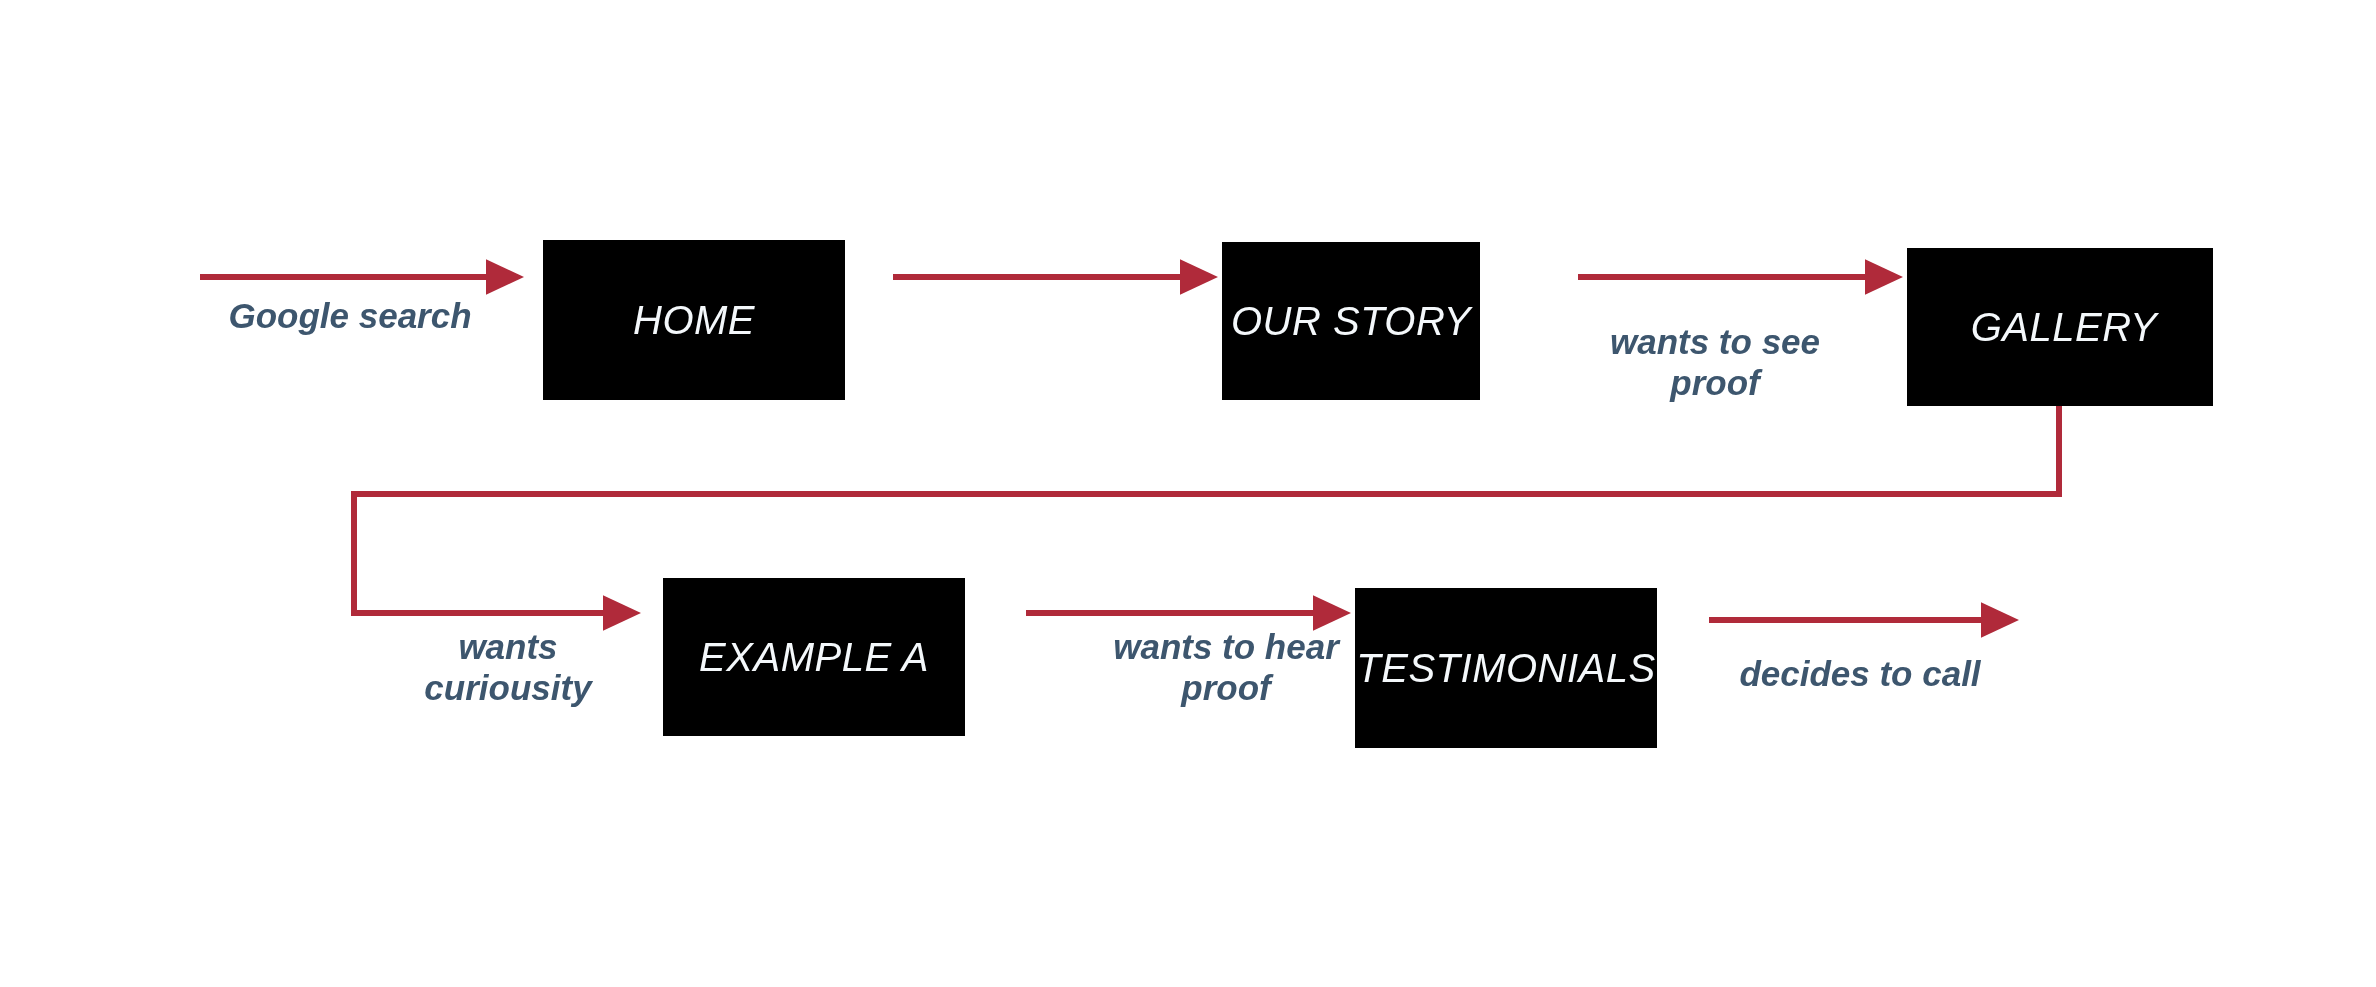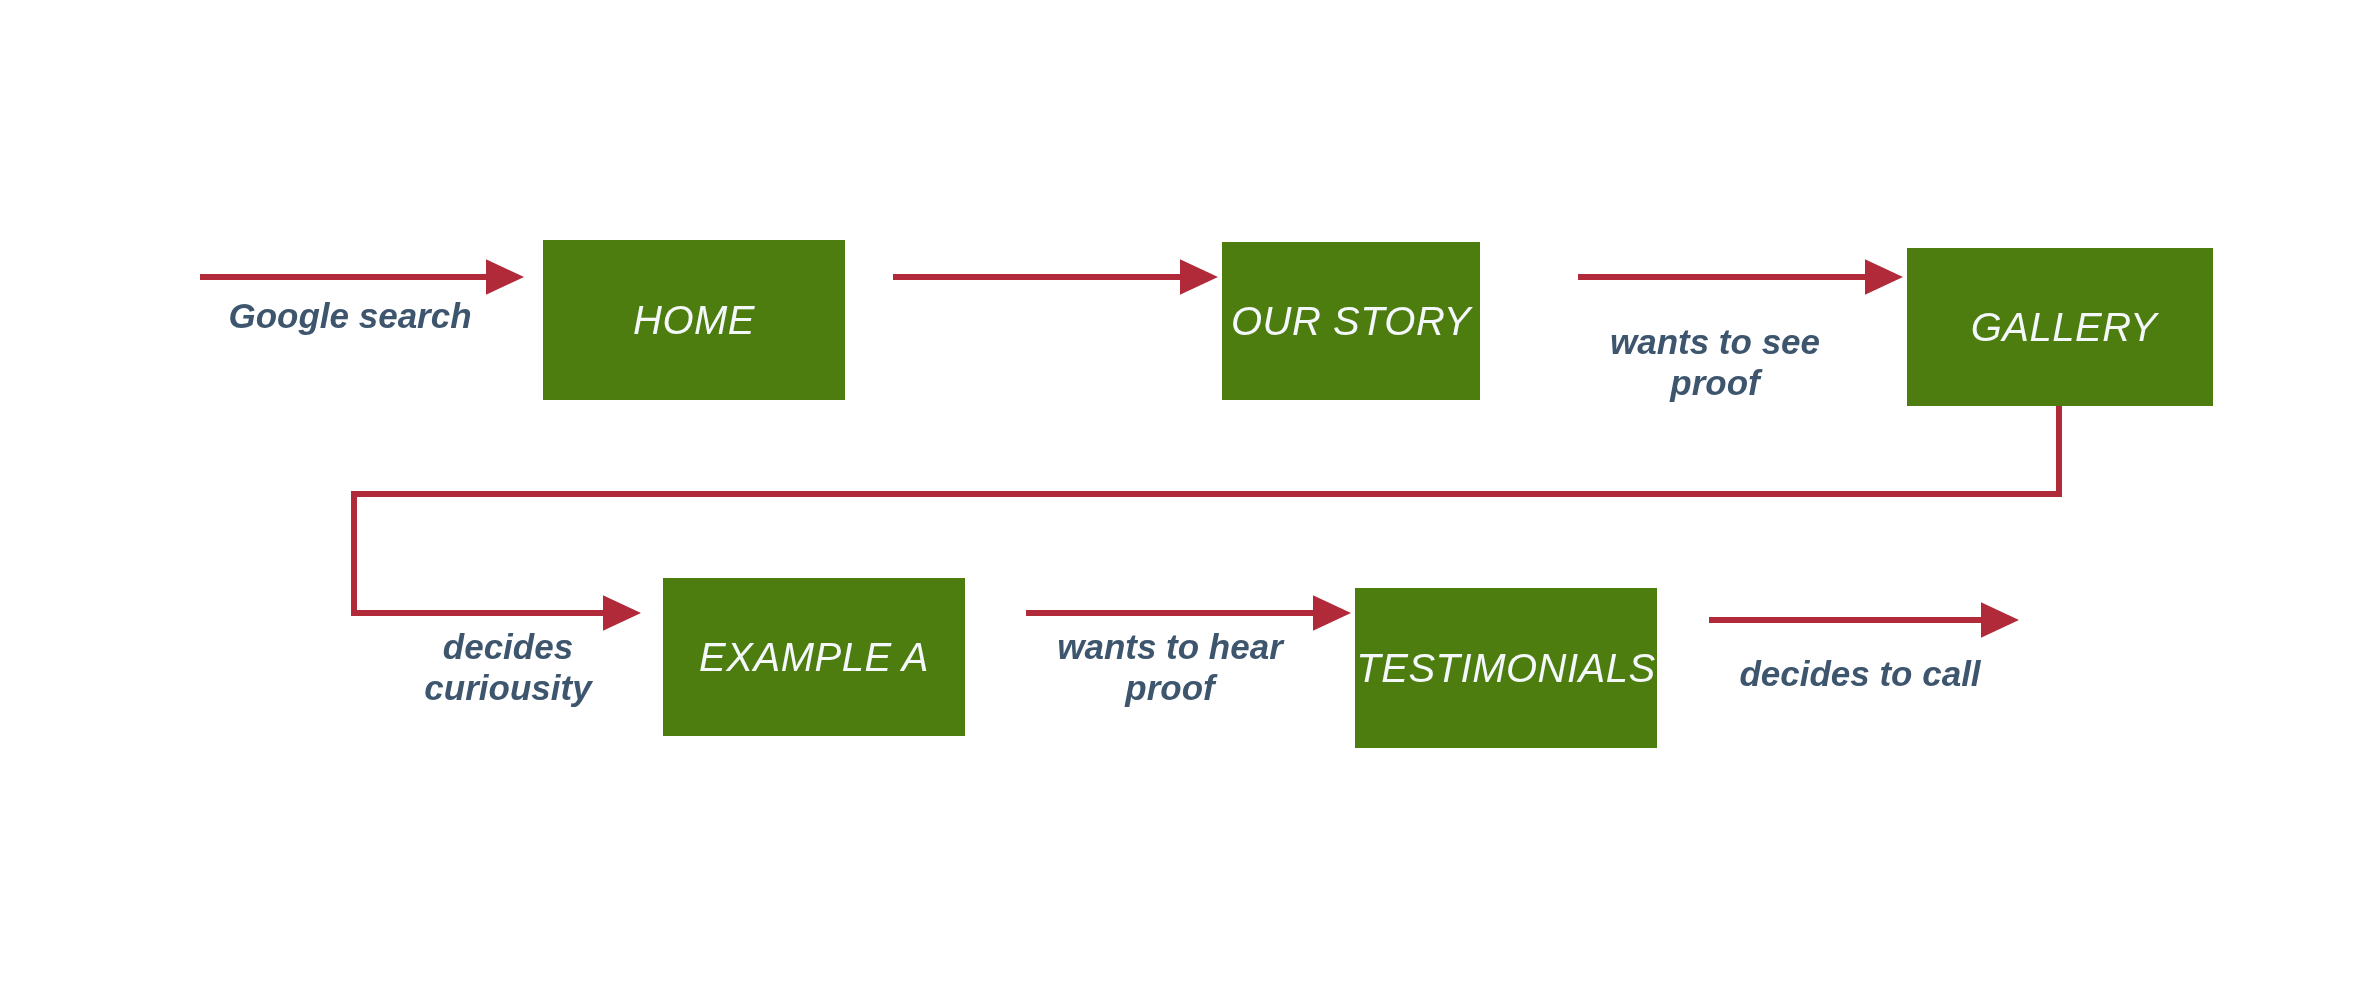--- a/index.html
+++ b/index.html
@@ -23,21 +23,21 @@
     left: 0;
     top: 0;
     width: 2376px;
     height: 987px;
   }
   .node-box {
     position: absolute;
     display: flex;
     align-items: center;
     justify-content: center;
-    background: #4d7c0f;
+    background: #000000;
     color: #f4f8fb;
     font-family: "Liberation Sans", sans-serif;
     font-style: italic;
     font-weight: 400;
     letter-spacing: 0.5px;
     white-space: nowrap;
     box-sizing: border-box;
   }
   .node-label {
     font-size: 40px;
@@ -61,21 +61,21 @@
   #node-our-story   { left: 1222px; top: 242px; width: 258px; height: 158px; }
   #node-gallery     { left: 1907px; top: 248px; width: 306px; height: 158px; padding-left: 8px; }
   #node-example-a   { left: 663px;  top: 578px; width: 302px; height: 158px; }
   #node-testimonials{ left: 1355px; top: 588px; width: 302px; height: 160px; }
 
   
   #label-google-search    { left: 180px;  top: 295px;  width: 340px; }
   #label-wants-learn-more { left: 860px;  top: 293px;  width: 340px; }
   #label-wants-see-proof  { left: 1545px; top: 293px;  width: 340px; margin-top: 28px; }
   #label-deeper-curiousity{ left: 358px;  top: 626px;  width: 300px; }
-  #label-wants-hear-proof { left: 1000px; top: 626px;  width: 340px; }
+  #label-wants-hear-proof { left: 1056px; top: 626px;  width: 340px; }
   #label-decides-to-call  { left: 1690px; top: 653px;  width: 340px; }
 </style>
 </head>
 <body>
 
 <div id="canvas">
 
   <svg id="flow-svg" viewBox="0 0 2376 987" xmlns="http://www.w3.org/2000/svg">
     <defs>
       <marker id="arrowhead" markerWidth="7" markerHeight="7" refX="0.4" refY="3" orient="auto" markerUnits="strokeWidth">
@@ -127,21 +127,21 @@
   <div class="node-box" id="node-testimonials">
     <span class="node-label">TESTIMONIALS</span>
   </div>
 
   <div class="edge-label" id="label-google-search">Google search</div>
 
 
   <div class="edge-label" id="label-wants-see-proof">wants to see
 proof</div>
 
-  <div class="edge-label" id="label-deeper-curiousity">decides
+  <div class="edge-label" id="label-deeper-curiousity">wants
 curiousity</div>
 
   <div class="edge-label" id="label-wants-hear-proof">wants to hear
 proof</div>
 
   <div class="edge-label" id="label-decides-to-call">decides to call</div>
 
 </div>
 
 </body></html>

